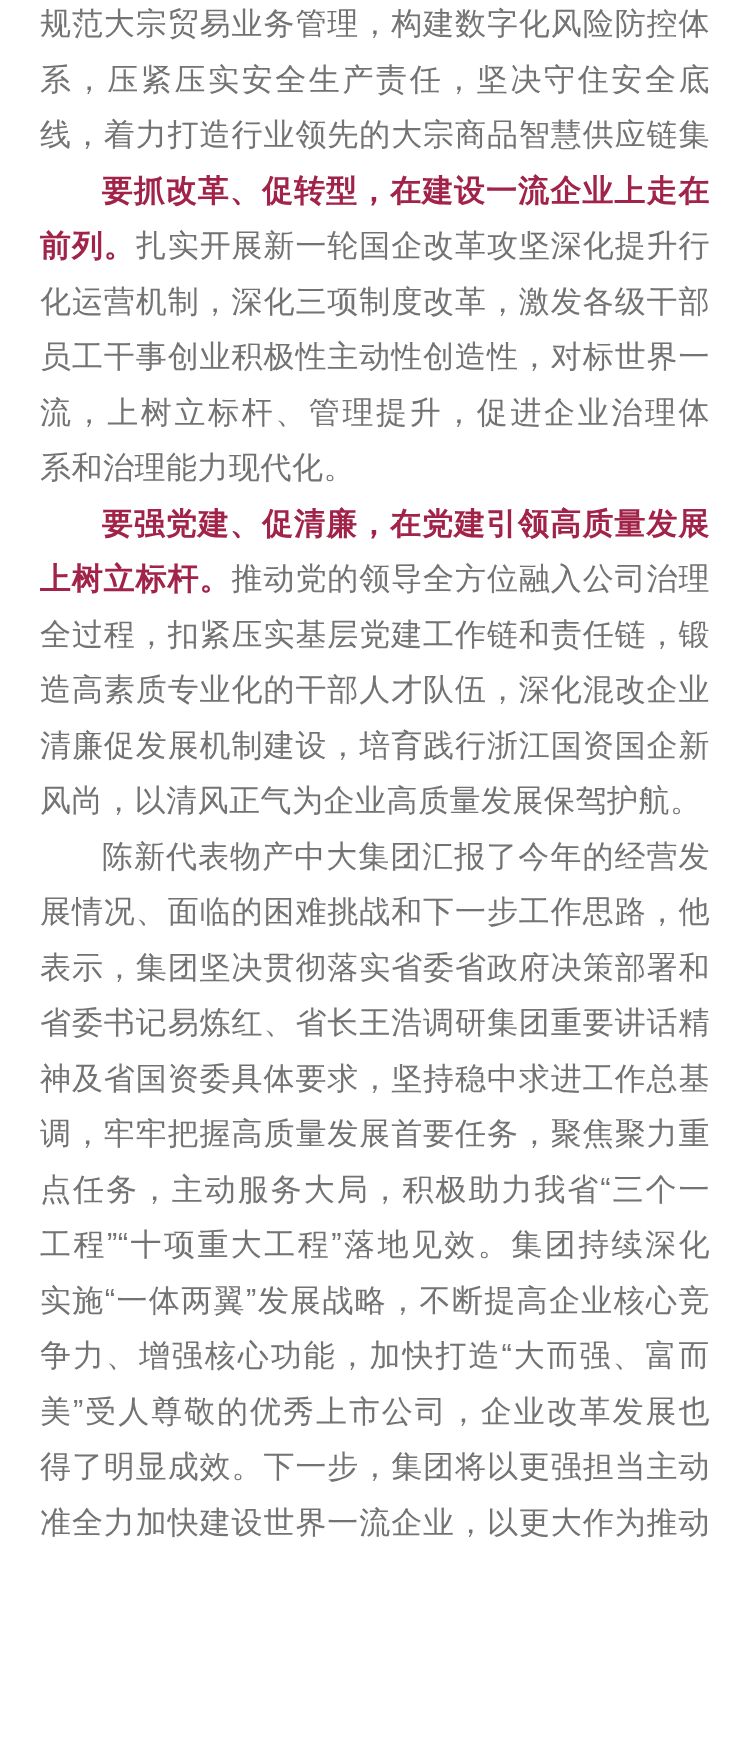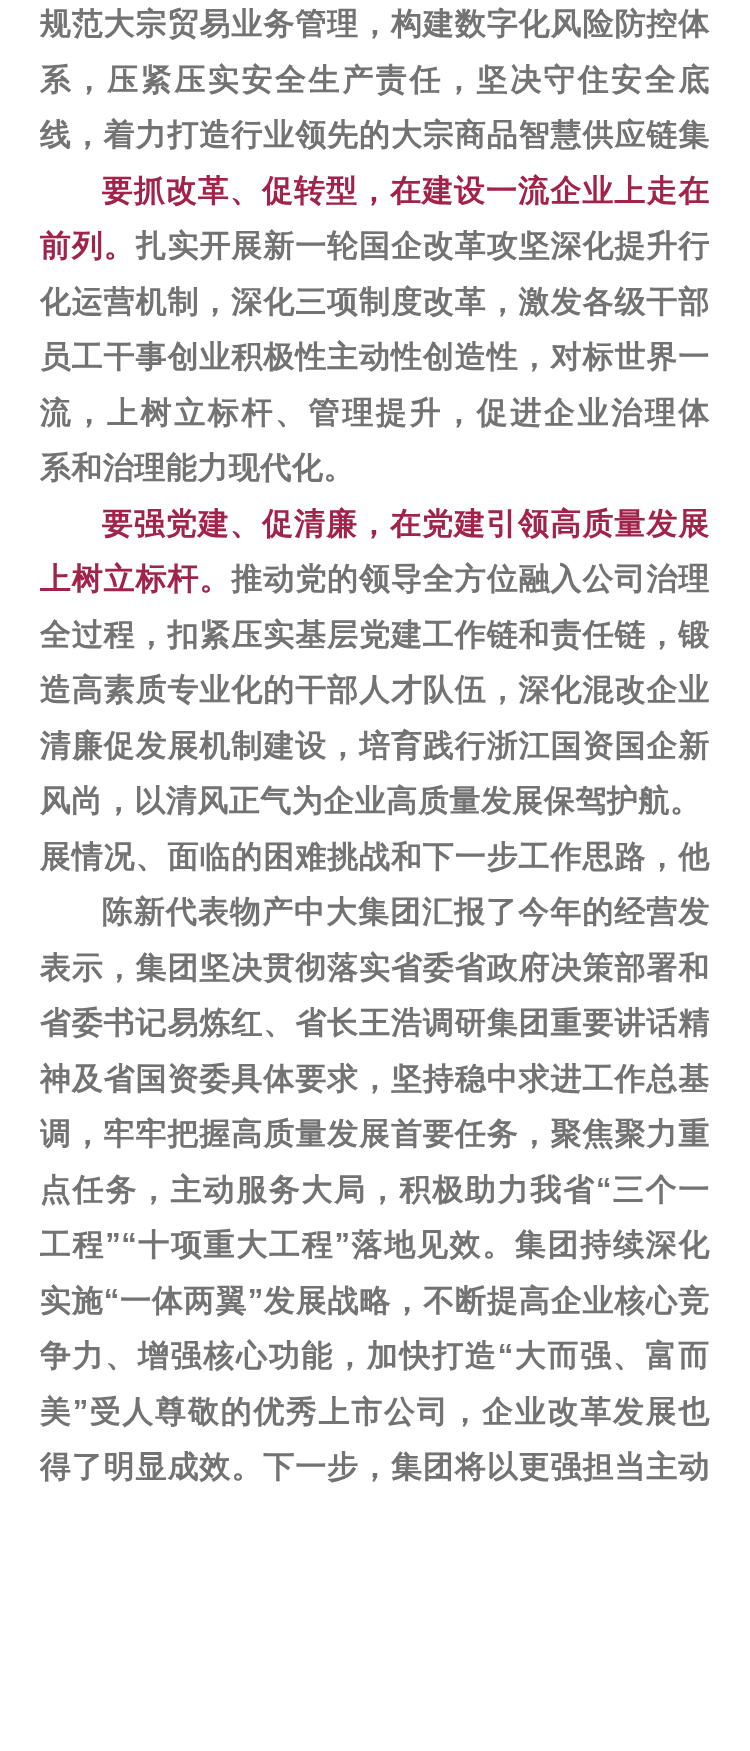--- a/index.html
+++ b/index.html
@@ -40,21 +40,20 @@
     letter-spacing: 0.5px;
   }
   .line.line-end {
     text-align-last: left;
   }
   .line.indent {
     text-indent: 2em;
   }
   .seg-normal {
     color: var(--text-color);
-    font-weight: bold;
   }
   .seg-lead {
     color: var(--accent-color);
     font-weight: bold;
   }
 </style>
 </head>
 <body>
 
 <main class="article">
@@ -73,26 +72,27 @@
     </div>
     <div class="paragraph">
       <div class="line indent"><span class="seg-lead">要强党建、促清廉，在党建引领高质量发展</span></div>
       <div class="line"><span class="seg-lead">上树立标杆。</span><span class="seg-normal">推动党的领导全方位融入公司治理</span></div>
       <div class="line"><span class="seg-normal">全过程，扣紧压实基层党建工作链和责任链，锻</span></div>
       <div class="line"><span class="seg-normal">造高素质专业化的干部人才队伍，深化混改企业</span></div>
       <div class="line"><span class="seg-normal">清廉促发展机制建设，培育践行浙江国资国企新</span></div>
       <div class="line line-end"><span class="seg-normal">风尚，以清风正气为企业高质量发展保驾护航。</span></div>
     </div>
     <div class="paragraph">
+      <div class="line indent"><span class="seg-normal">陈新代表物产中大集团汇报了今年的经营发</span></div>
       <div class="line"><span class="seg-normal">展情况、面临的困难挑战和下一步工作思路，他</span></div>
-      <div class="line indent"><span class="seg-normal">陈新代表物产中大集团汇报了今年的经营发</span></div>
       <div class="line"><span class="seg-normal">表示，集团坚决贯彻落实省委省政府决策部署和</span></div>
       <div class="line"><span class="seg-normal">省委书记易炼红、省长王浩调研集团重要讲话精</span></div>
       <div class="line"><span class="seg-normal">神及省国资委具体要求，坚持稳中求进工作总基</span></div>
       <div class="line"><span class="seg-normal">调，牢牢把握高质量发展首要任务，聚焦聚力重</span></div>
       <div class="line"><span class="seg-normal">点任务，主动服务大局，积极助力我省“三个一号</span></div>
       <div class="line"><span class="seg-normal">工程”“十项重大工程”落地见效。集团持续深化</span></div>
       <div class="line"><span class="seg-normal">实施“一体两翼”发展战略，不断提高企业核心竞</span></div>
       <div class="line"><span class="seg-normal">争力、增强核心功能，加快打造“大而强、富而</span></div>
       <div class="line"><span class="seg-normal">美”受人尊敬的优秀上市公司，企业改革发展也取</span></div>
       <div class="line"><span class="seg-normal">得了明显成效。下一步，集团将以更强担当主动</span></div>
+      <div class="line"><span class="seg-normal">准全力加快建设世界一流企业，以更大作为推动</span></div>
     </div>
   </main>
 
 </body></html>

